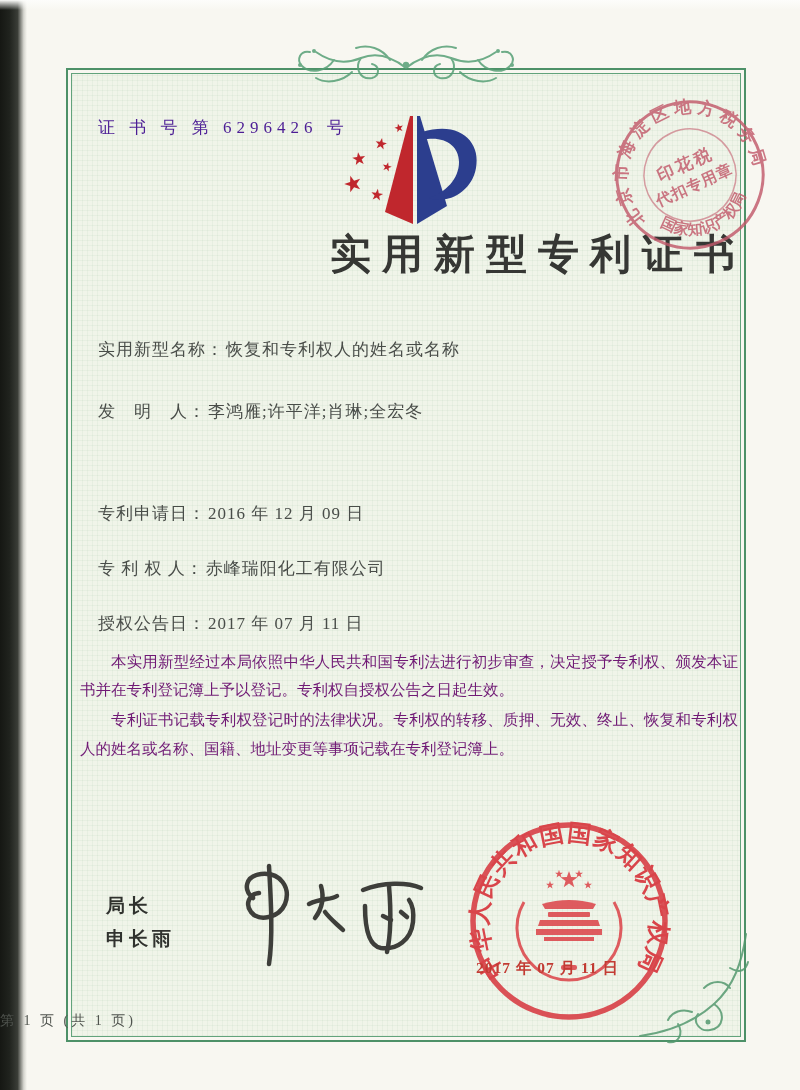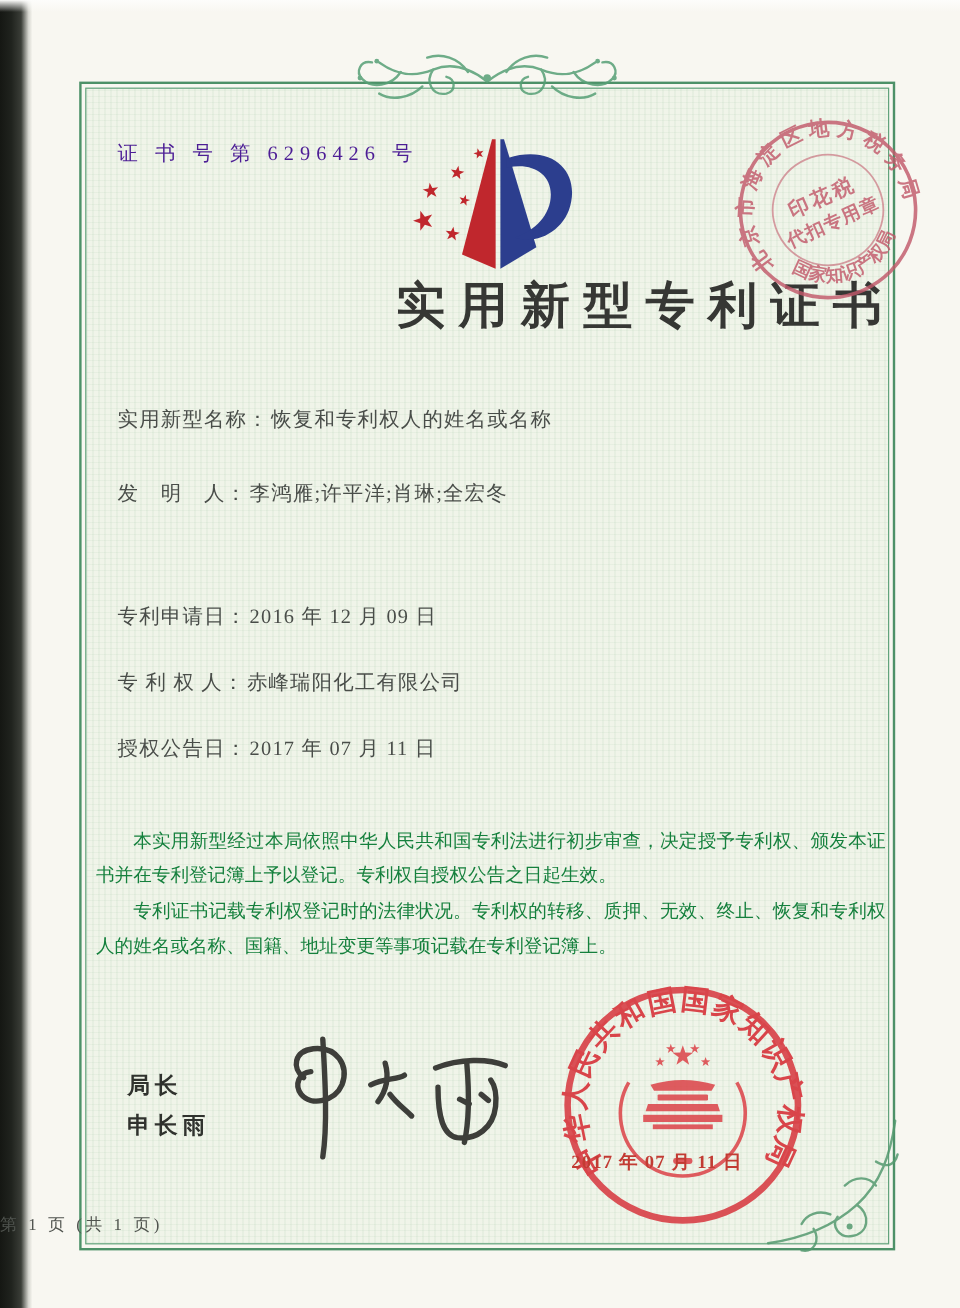--- a/index.html
+++ b/index.html
@@ -44,21 +44,21 @@
     letter-spacing:11px;text-indent:11px;
   }
   .field{
     position:absolute;left:98px;width:620px;
     font-size:17px;color:#494d49;letter-spacing:1px;white-space:nowrap;
   }
   .f1{top:338px}.f2{top:400px}.f3{top:447px}.f4{top:502px}.f5{top:557px}.f6{top:612px}
   .field .lab{margin-right:2px;text-align:right;}
   .paras{
     position:absolute;left:80px;top:648px;width:658px;
-    font-size:15.5px;line-height:1.82;color:#15803d;text-align:justify;margin-top:40px;
+    font-size:15.5px;line-height:1.82;color:#701a75;text-align:justify;
   }
   .paras p{margin:0 0 2px 0;text-indent:2em;}
   .signer{
     position:absolute;left:106px;top:889px;
     font-family:"Liberation Sans","DejaVu Sans",sans-serif;
     font-size:19px;font-weight:700;color:#30322e;letter-spacing:4px;line-height:1.75;
   }
   .autograph{position:absolute;left:225px;top:860px;}
   .seal{position:absolute;left:466px;top:818px;opacity:.93;}
   .seal-date{

